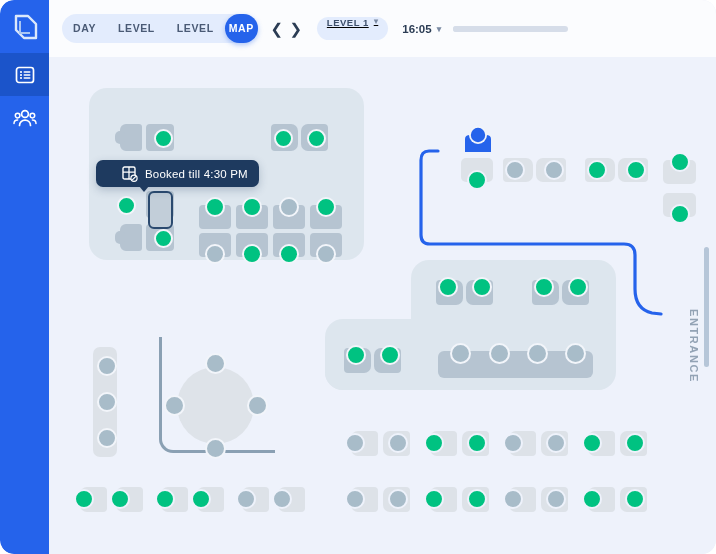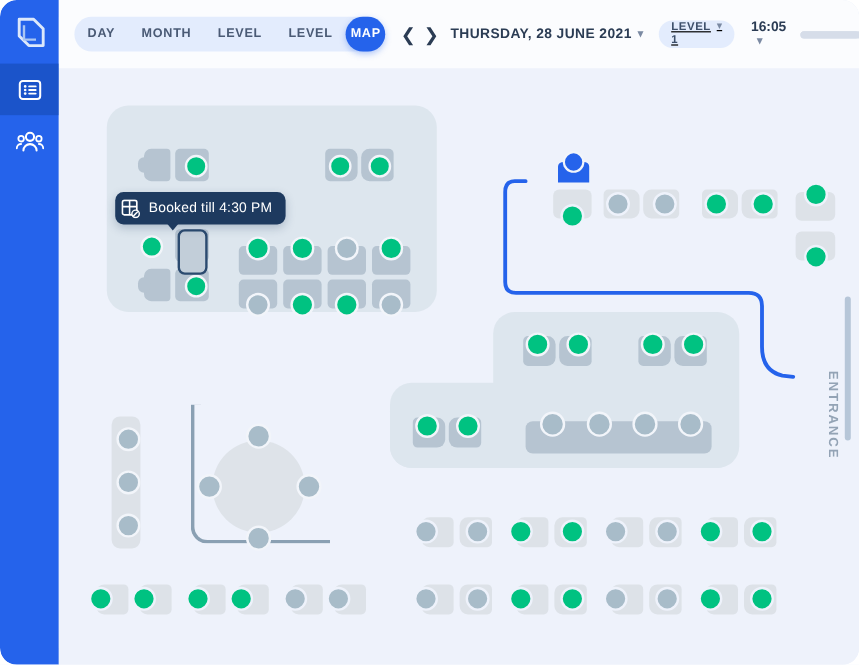--- a/index.html
+++ b/index.html
@@ -85,21 +85,21 @@
   }
   .entrance{
     position:absolute;right:16px;top:252px;
     font-size:11px;font-weight:700;letter-spacing:1.6px;color:#93a3b5;
     writing-mode:vertical-rl;
   }
   
   .tt-booked{
     position:absolute;left:47px;top:103px;background:#1e3a5f;color:#fff;
     border-radius:7px;height:27px;display:flex;align-items:center;
-    padding:0 11px 0 5px;box-shadow:0 3px 8px rgba(30,58,95,.25);z-index:40;
+    padding:0 11px 0 26px;box-shadow:0 3px 8px rgba(30,58,95,.25);z-index:40;
   }
   .tt-booked .lbl{font-size:11.5px;font-weight:400;letter-spacing:.2px;margin-left:7px;}
   .tt-booked:after{
     content:"";position:absolute;left:43px;bottom:-5px;
     border-left:5px solid transparent;border-right:5px solid transparent;
     border-top:6px solid #1e3a5f;
   }
   .sel-desk{
     position:absolute;left:99px;top:134px;width:21px;height:34px;
     border:2px solid #2b4a6f;border-radius:6px;background:#c2ced9;z-index:30;
@@ -153,34 +153,30 @@
         <path d="M1 16.6c0-2.2 1.6-3.6 3.6-3.6" fill="none" stroke="#fff" stroke-width="1.5" stroke-linecap="round"></path>
         <circle cx="19.4" cy="8.6" r="2.3" fill="none" stroke="#fff" stroke-width="1.5"></circle>
         <path d="M23 16.6c0-2.2-1.6-3.6-3.6-3.6" fill="none" stroke="#fff" stroke-width="1.5" stroke-linecap="round"></path>
       </svg>
     </div>
   </div>
 
   <div class="topbar">
     <div class="seg">
       <div class="seg-item">DAY</div>
-      <div class="seg-item">MONTH</div>
       <div class="seg-item">LEVEL</div>
       <div class="seg-item">LEVEL</div>
       <div class="seg-item active">MAP</div>
     </div>
 
     <div class="arrows">
       <div class="arrow">❮</div>
       <div class="arrow">❯</div>
     </div>
 
-    <div class="datelabel">
-      <span>THURSDAY, 28 JUNE 2021</span><span class="caret">▾</span>
-    </div>
 
     <div class="level-pill">
       <span class="t">LEVEL 1</span>
       <span class="caret">▾</span>
     </div>
 
     <div class="timelabel">
       <span>16:05</span><span class="caret">▾</span>
     </div>
 

